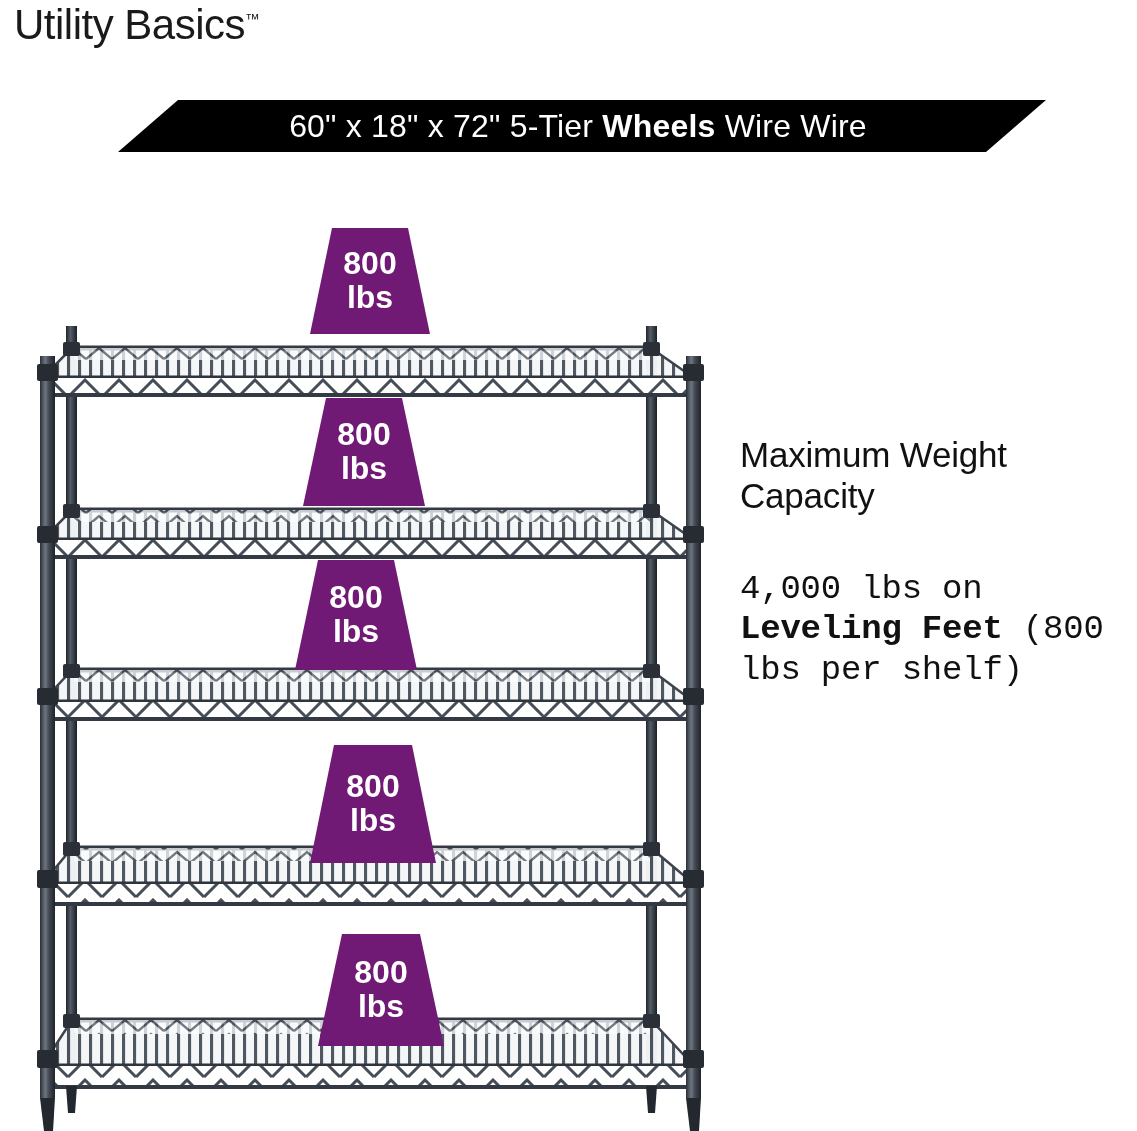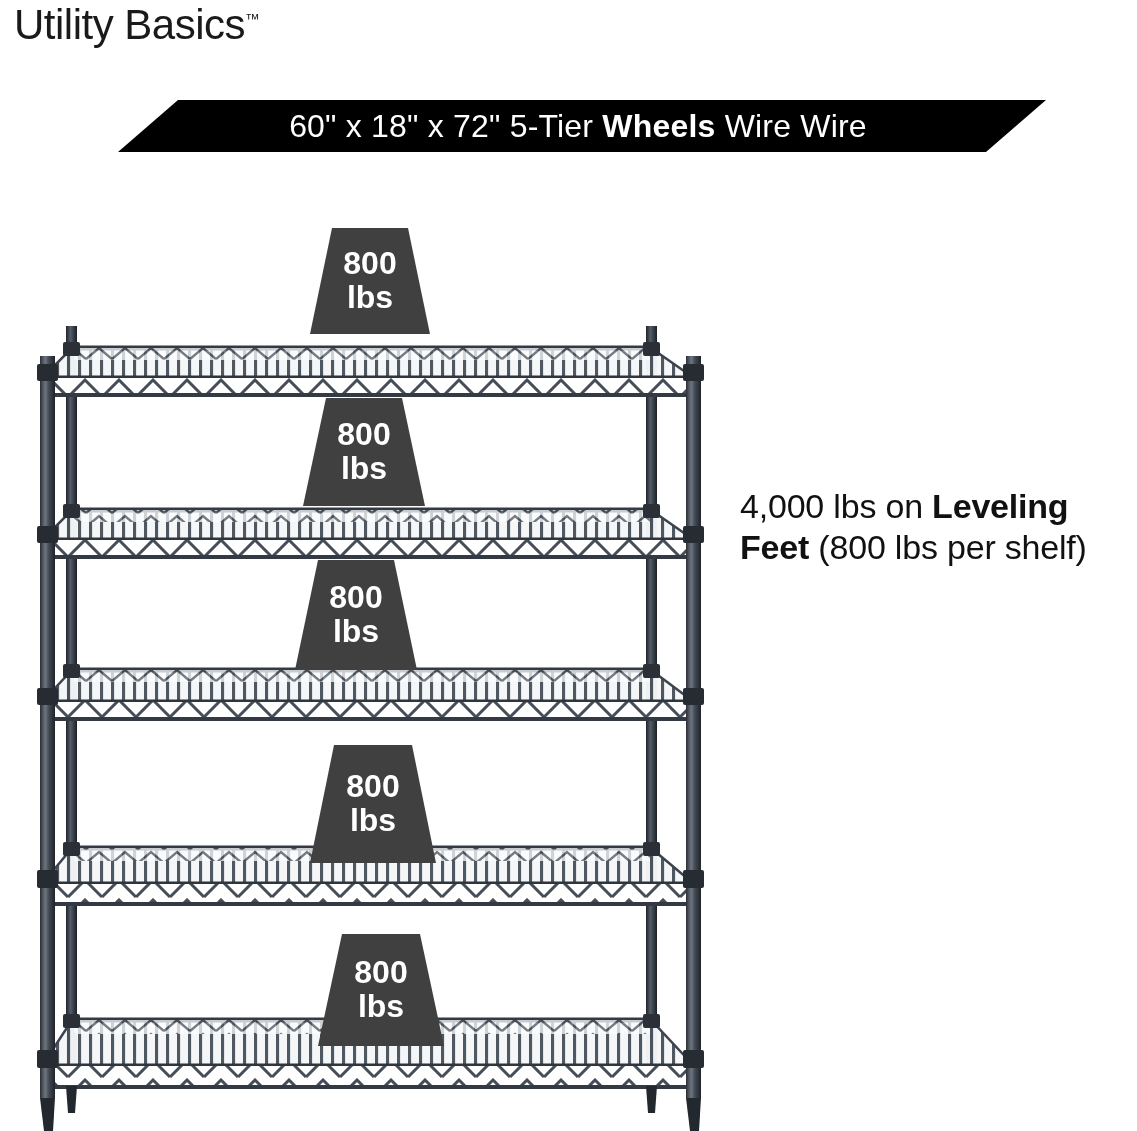--- a/index.html
+++ b/index.html
@@ -19,30 +19,30 @@
   #banner-text{color:#fff;font-size:32px;letter-spacing:0.2px;white-space:nowrap;
                transform:translateX(-4px);}
   #banner-text b{font-weight:700;}
 
   
   #rack{position:absolute;left:34px;top:318px;width:690px;height:813px;}
   #rack svg{display:block;}
 
   
   .cone{position:absolute;color:#fff;font-weight:700;text-align:center;
-        background:#404040;line-height:1.06;
+        background:#701a75;line-height:1.06;
         display:flex;flex-direction:column;align-items:center;justify-content:center;}
   .cone span{display:block;}
 
   
   #copy{position:absolute;left:740px;top:434px;width:392px;}
   #copy h2{margin:0;font-size:35px;font-weight:400;line-height:1.18;
            letter-spacing:-0.2px;color:#111;}
   #copy p{margin:52px 0 0 0;font-size:34px;font-weight:400;line-height:1.2;
-          letter-spacing:-0.2px;color:#111;}
+          letter-spacing:-0.2px;color:#111;font-family:Liberation Mono, monospace;}
   #copy p b{font-weight:700;}
   #copy p.second{margin-top:56px;}
 </style>
 </head>
 <body>
 
 <div id="brand">
   <span>Utility Basics</span><span class="tm">™</span>
 </div>
 
@@ -205,16 +205,20 @@
   <span>lbs</span>
 </div>
 
 <div class="cone" style="left:318px;top:934px;width:126px;height:112px;font-size:32px;
             clip-path:polygon(24px 0,102px 0,126px 112px,0 112px);">
   <span>800</span>
   <span>lbs</span>
 </div>
 
 <div id="copy">
+  <h2>
+    <span>Maximum Weight</span><br>
+    <span>Capacity</span>
+  </h2>
 
   <p><span>4,000 lbs on </span><b>Leveling Feet</b><span> (800 lbs per shelf)</span></p>
 
 </div>
 
 </body></html>

